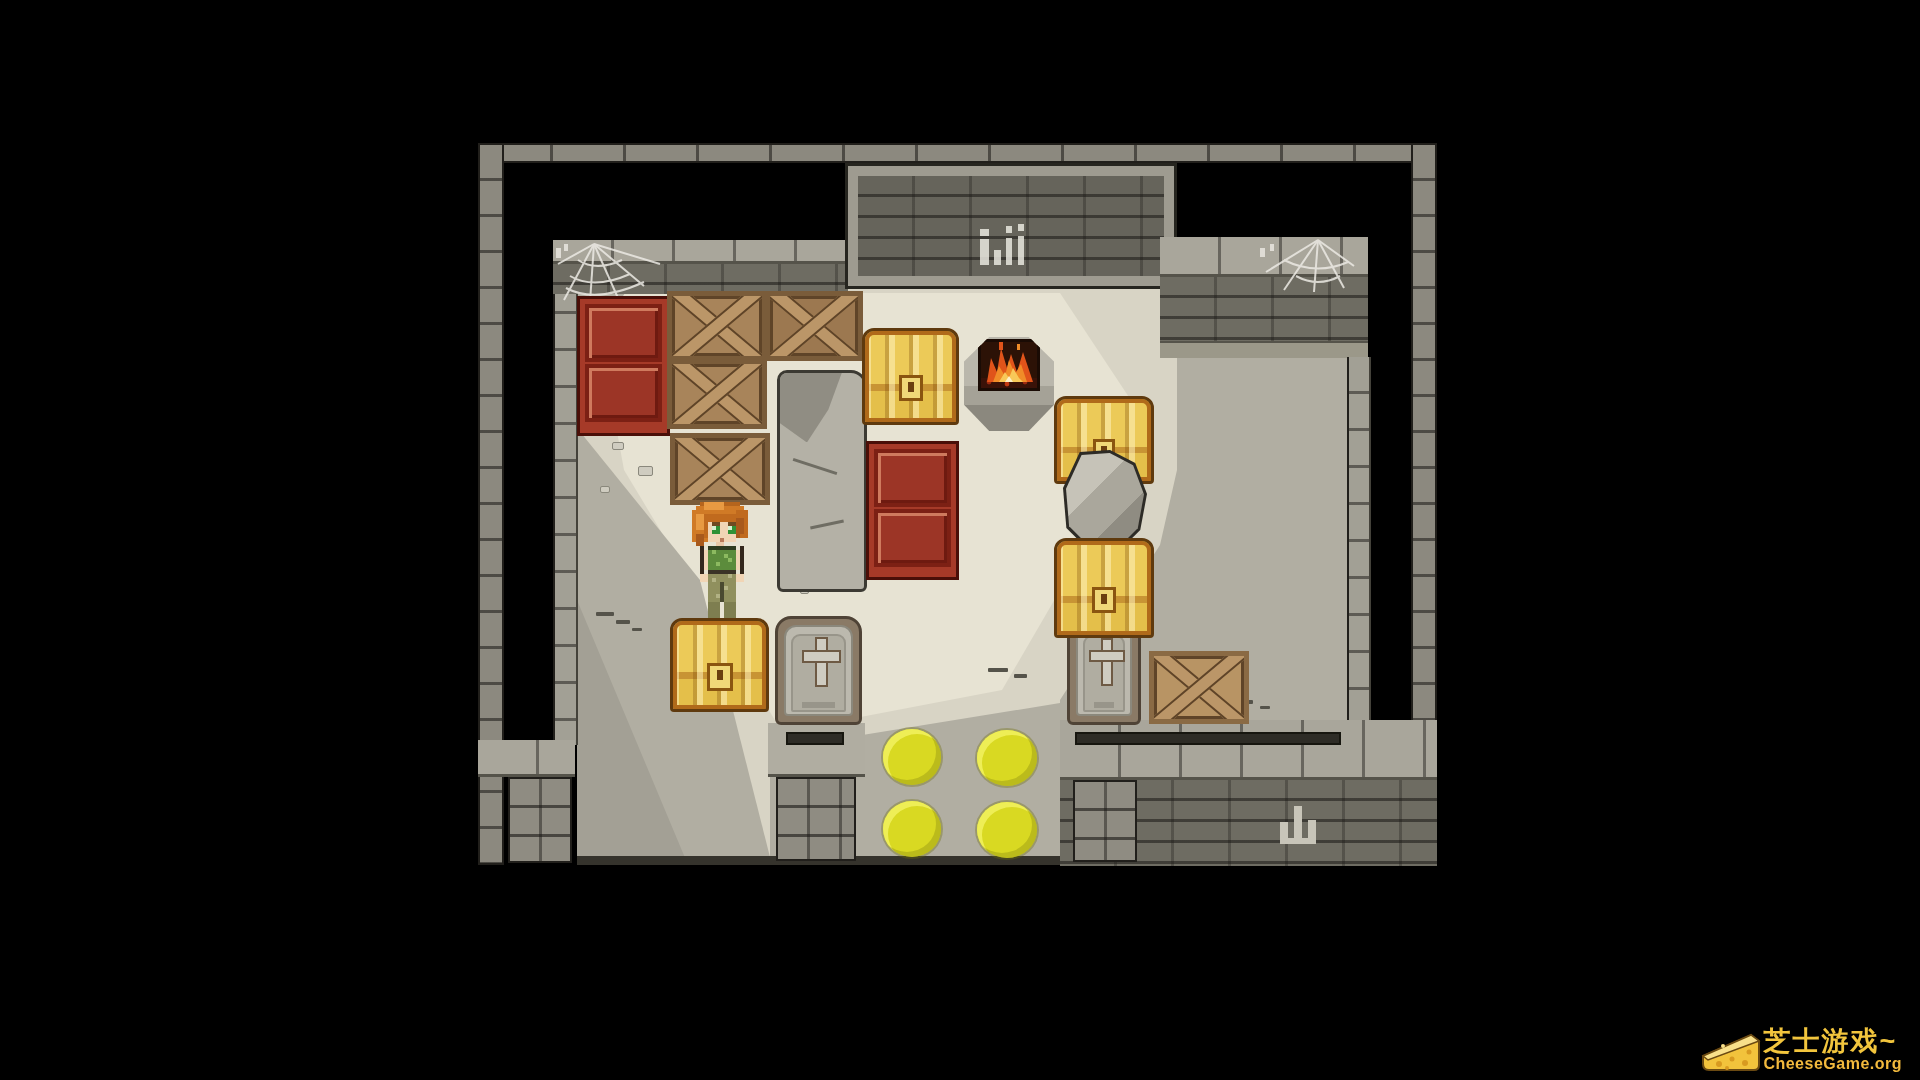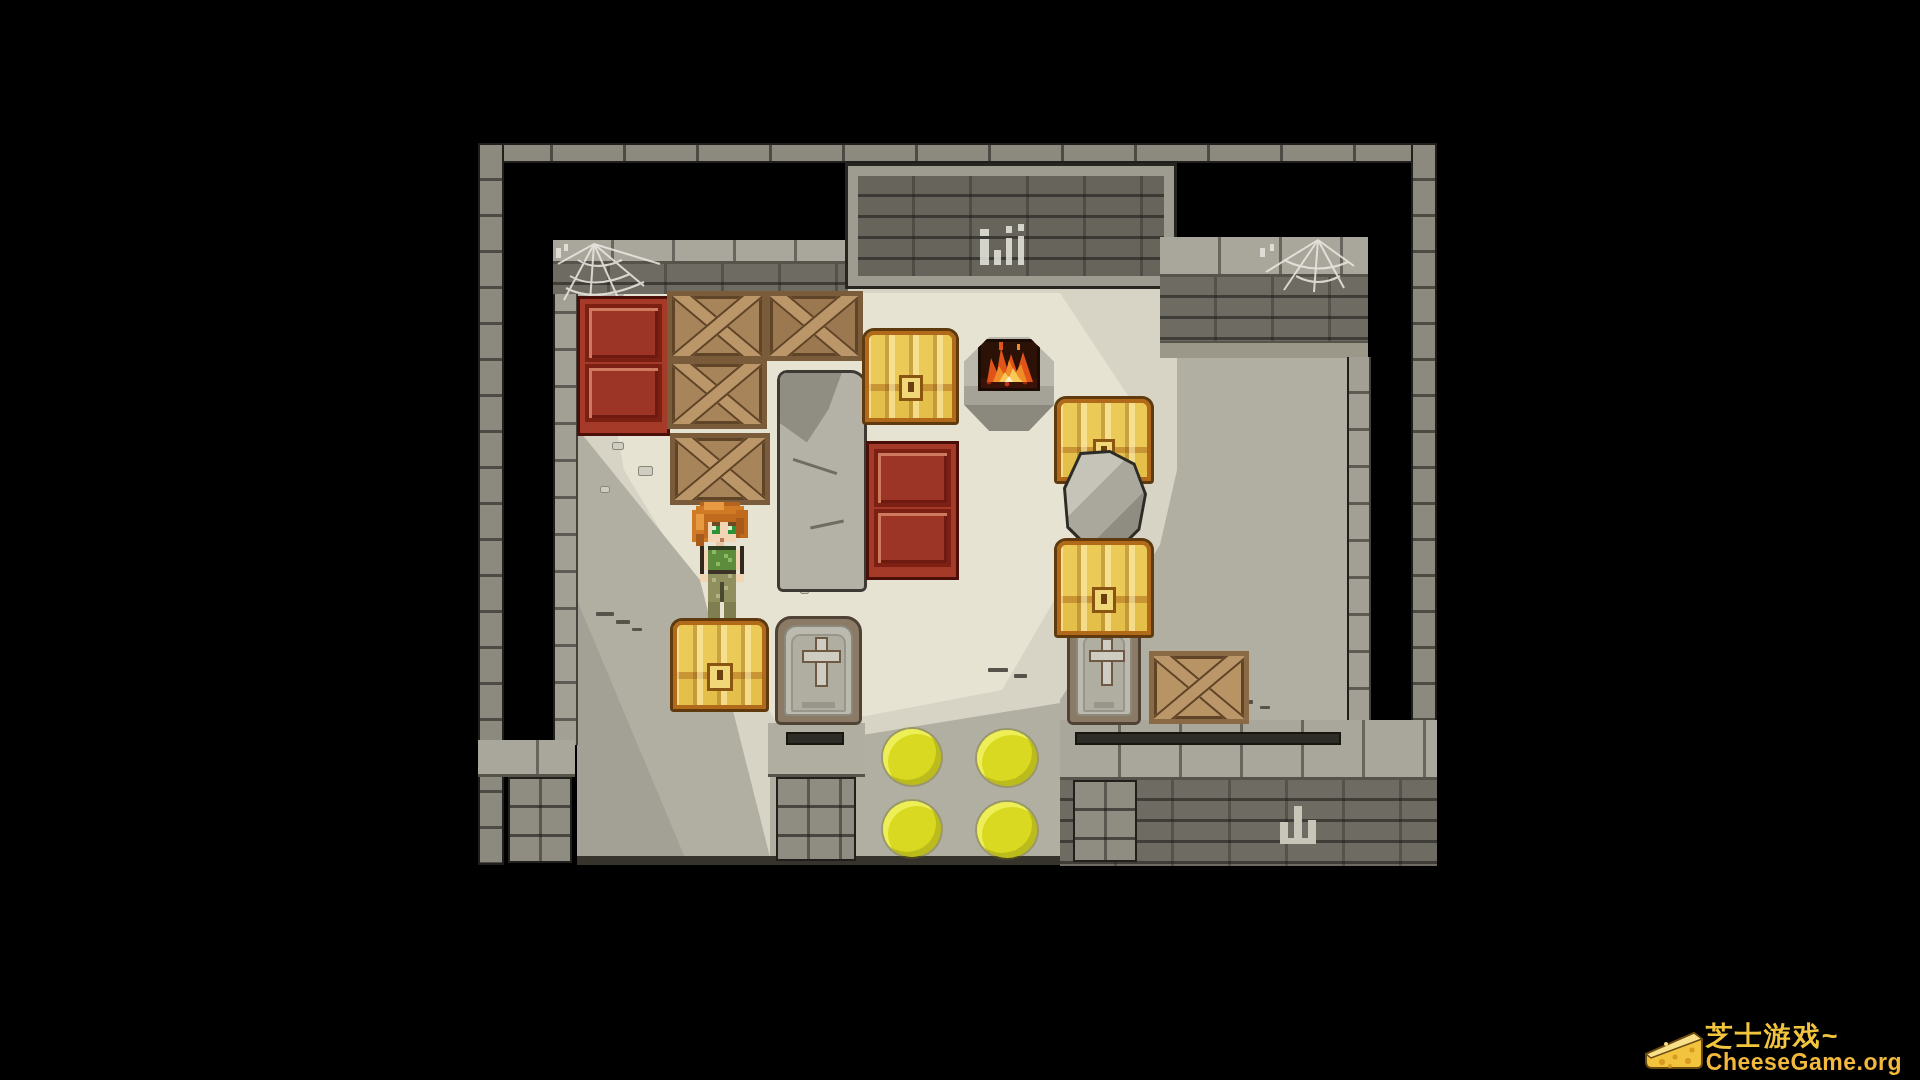--- a/index.html
+++ b/index.html
@@ -79,21 +79,21 @@
   .pebble{background:#cfccc0;border:1px solid #8a887c;border-radius:2px;}
 
   
   .gmark{position:absolute;background:rgba(233,231,223,.85);}
   .gmark2{position:absolute;background:#c8c5b9;}
 
   
   .wm{display:flex;align-items:center;}
   .wm-txt{display:flex;flex-direction:column;line-height:1.05;}
   .wm-brand{font-size:27px;font-weight:700;letter-spacing:2px;}
-  .wm-site{font-size:23px;font-weight:700;letter-spacing:.5px;}
+  .wm-site{font-size:16px;font-weight:700;letter-spacing:.5px;}
 </style>
 </head>
 <body>
 
 <div class="scene">
 
   <div class="px floor"></div>
   <div class="px bright"></div>
   <div class="px shade sh1"></div>
   <div class="px shade sh2"></div>

